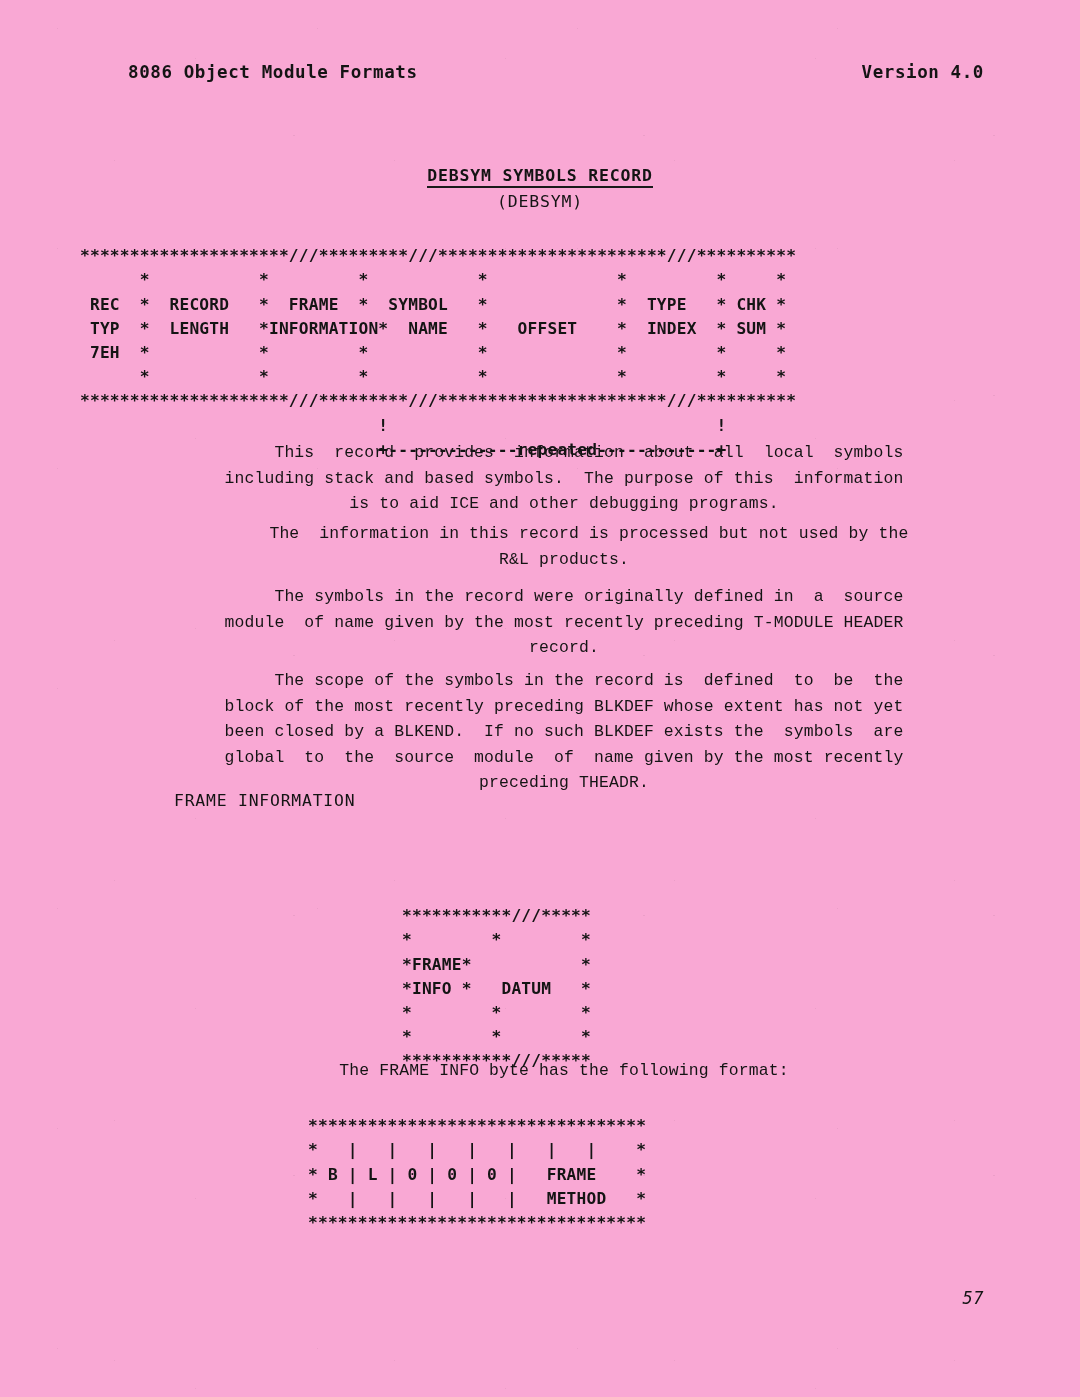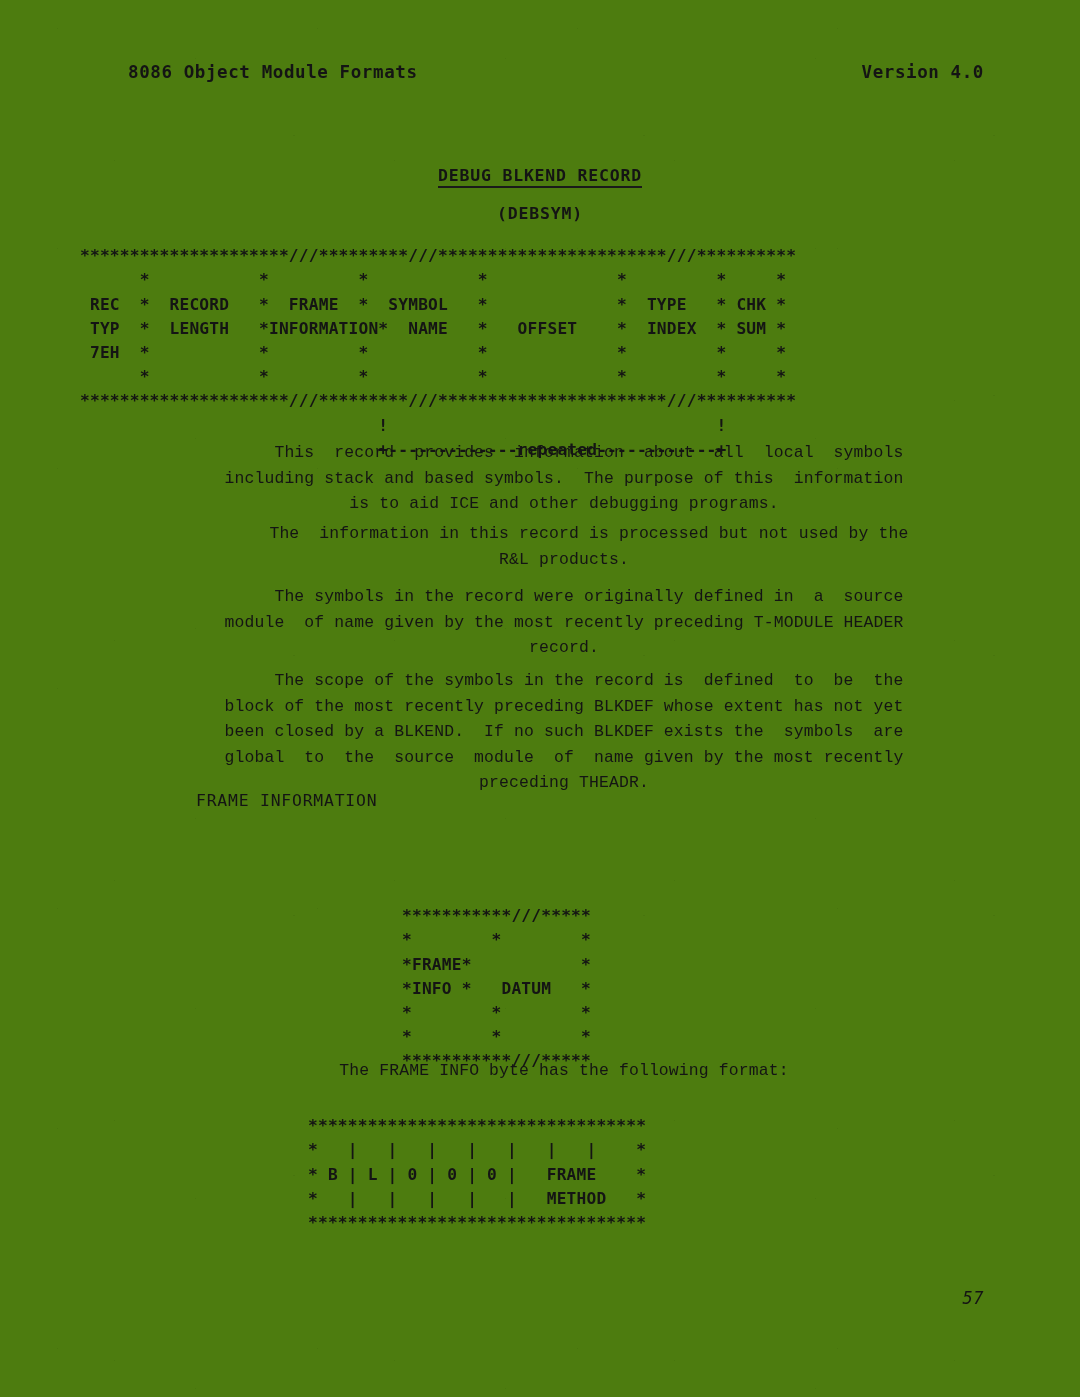--- a/index.html
+++ b/index.html
@@ -13,21 +13,21 @@
     height: 1397px;
     position: relative;
     font-family: "DejaVu Sans Mono", "Liberation Mono", monospace;
     color: #141414;
     overflow: hidden;
   }
 
   .page {
     position: absolute;
     inset: 0;
-    background: #4d7c0f;
+    background: #f9a8d4;
   }
 
   
   .runhead {
     position: absolute;
     top: 62px;
     left: 128px;
     right: 96px;
     display: flex;
     justify-content: space-between;
@@ -51,23 +51,23 @@
     font-weight: bold;
   }
   .rec-title-main {
     display: inline-block;
     border-bottom: 2px solid #1a1a1a;
     padding-bottom: 1px;
     white-space: pre;
   }
   .rec-title-sub {
     display: block;
-    margin-top: 16px;
-    white-space: pre;
-    font-weight: bold;
+    margin-top: 4px;
+    white-space: pre;
+    font-weight: normal;
   }
 
   
   .art {
     position: absolute;
     white-space: pre;
     font-family: "DejaVu Sans Mono", "Liberation Mono", monospace;
     font-weight: bold;
     color: #141414;
   }
@@ -109,21 +109,21 @@
     text-align: center;
   }
 
   #para-1 { top: 440px; }
   #para-2 { top: 521px; }
   #para-3 { top: 584px; }
   #para-4 { top: 668px; }
 
   .subhead {
     position: absolute;
-    left: 196px;
+    left: 174px;
     top: 791px;
     white-space: pre;
     font-size: 16.4px;
     letter-spacing: 0.8px;
     text-align: right;
   }
 
   #para-5 { top: 832px; }
   #para-6 { top: 1058px; }
 
@@ -155,21 +155,21 @@
 <body>
 
 <div class="page">
 
   <div class="runhead">
     <span class="left">8086 Object Module Formats</span>
     <span class="right">Version 4.0</span>
   </div>
 
   <div class="rec-title-wrap">
-    <span class="rec-title-main">DEBUG BLKEND RECORD</span>
+    <span class="rec-title-main">DEBSYM SYMBOLS RECORD</span>
     <span class="rec-title-sub">(DEBSYM)</span>
   </div>
 
   <pre class="art" id="record-diagram">*********************///*********///***********************///**********
       *           *         *           *             *         *     *
  REC  *  RECORD   *  FRAME  *  SYMBOL   *             *  TYPE   * CHK *
  TYP  *  LENGTH   *INFORMATION*  NAME   *   OFFSET    *  INDEX  * SUM *
  7EH  *           *         *           *             *         *     *
       *           *         *           *             *         *     *
 *********************///*********///***********************///**********

